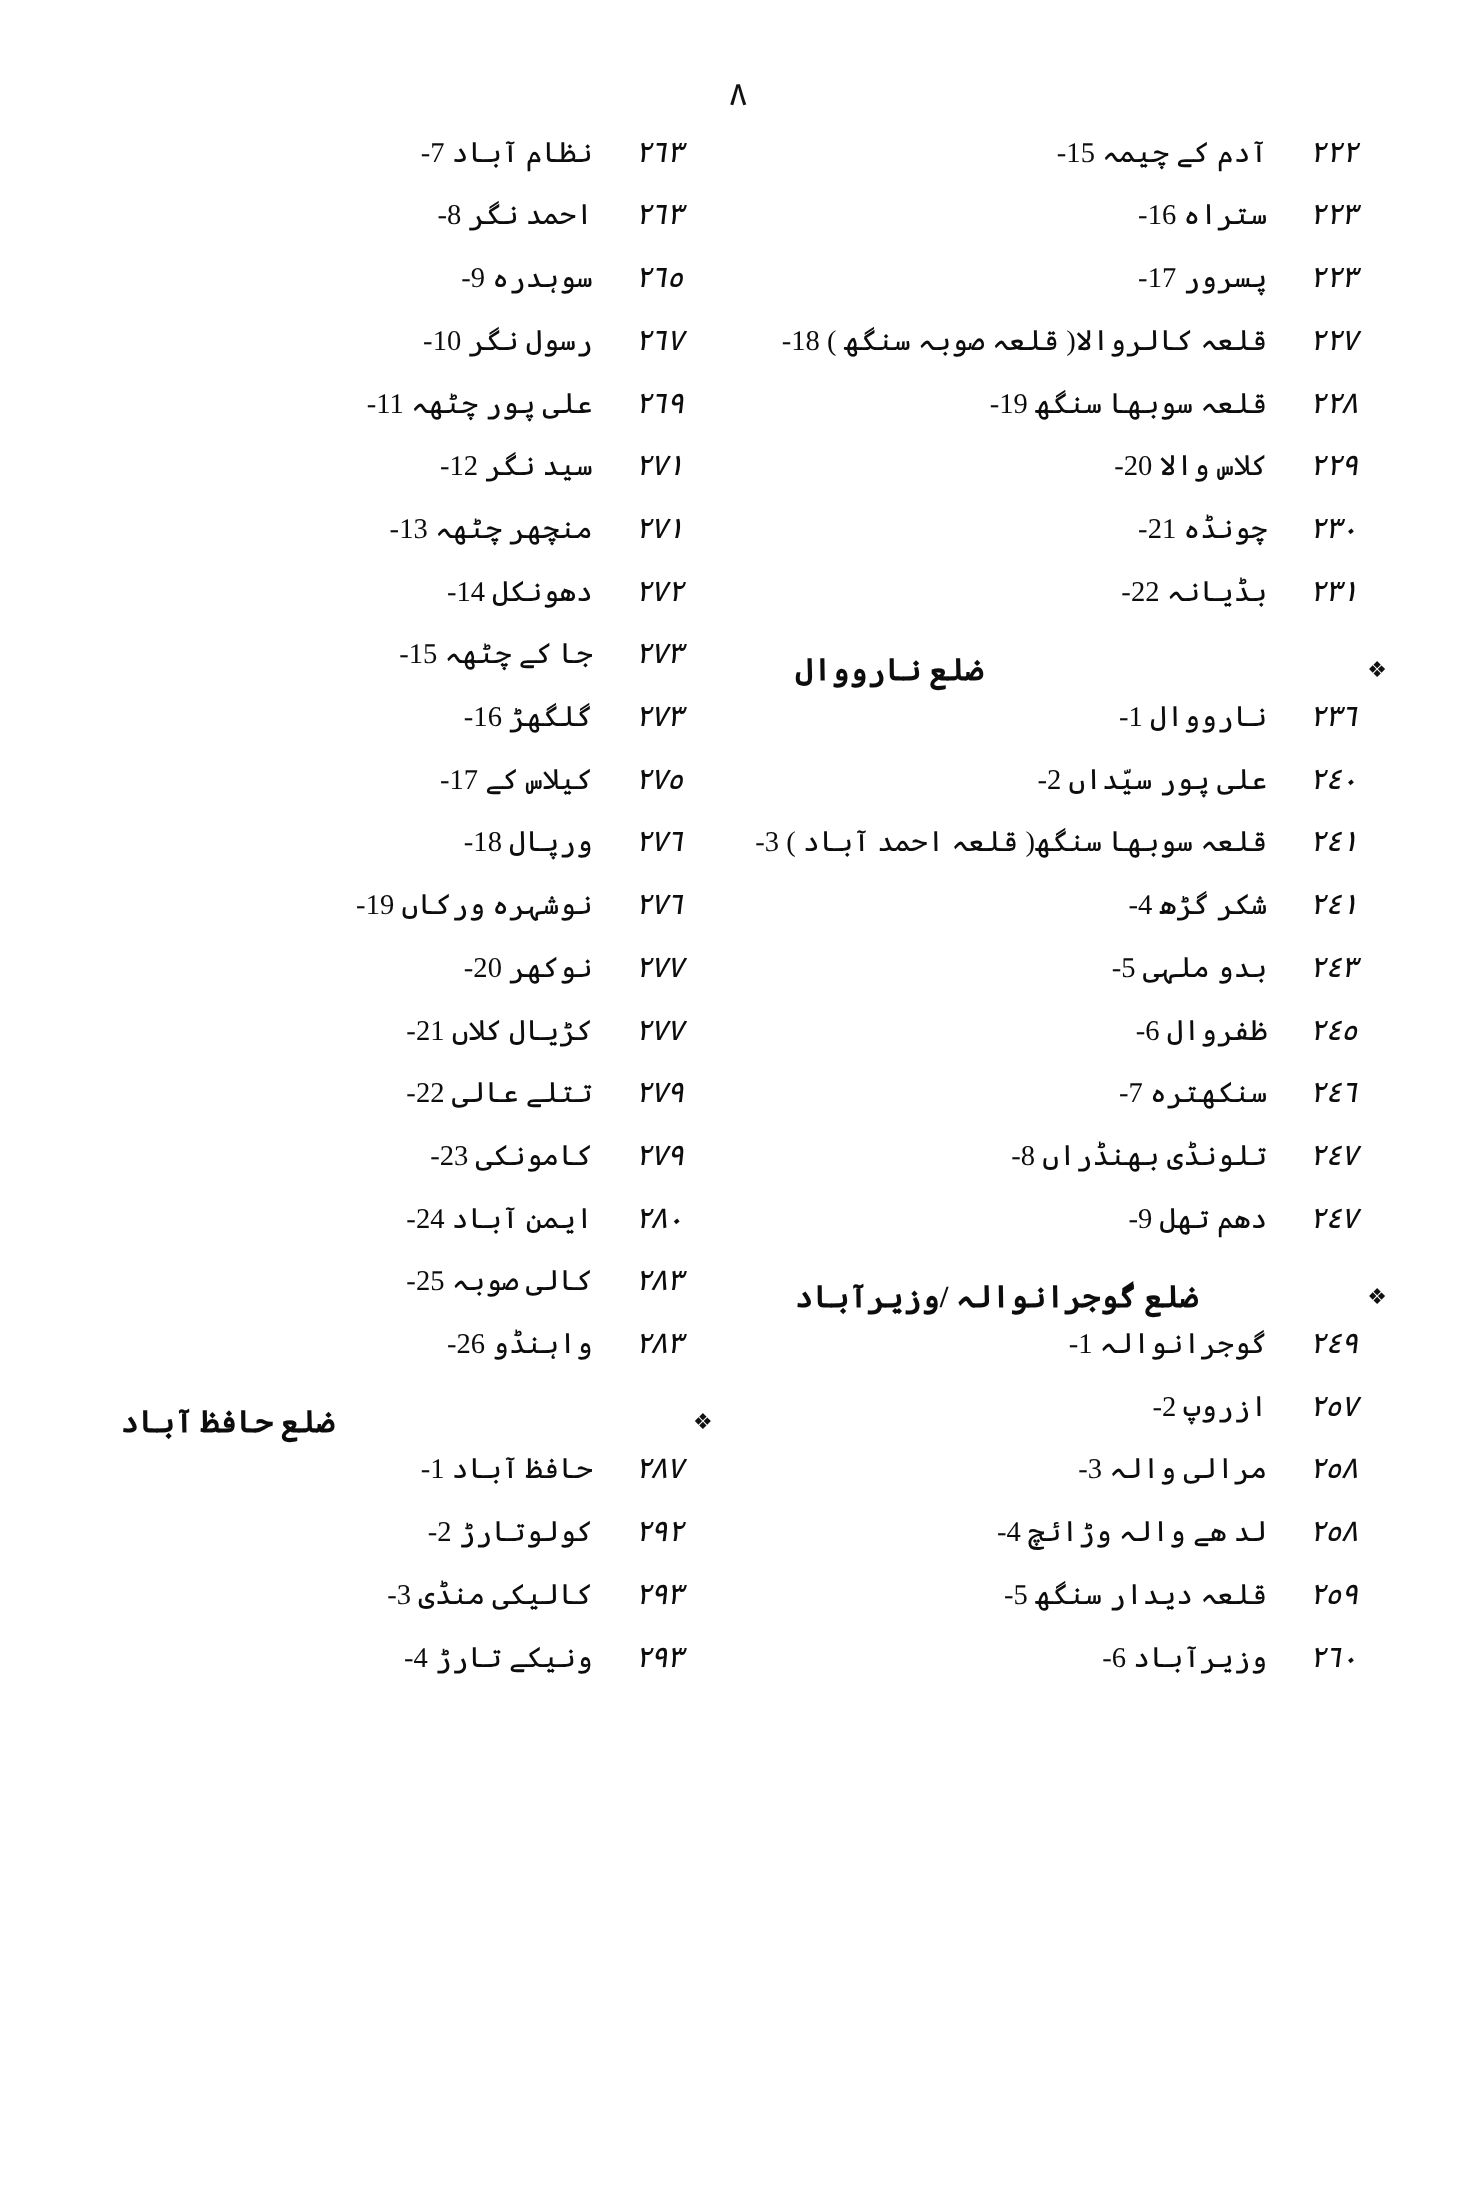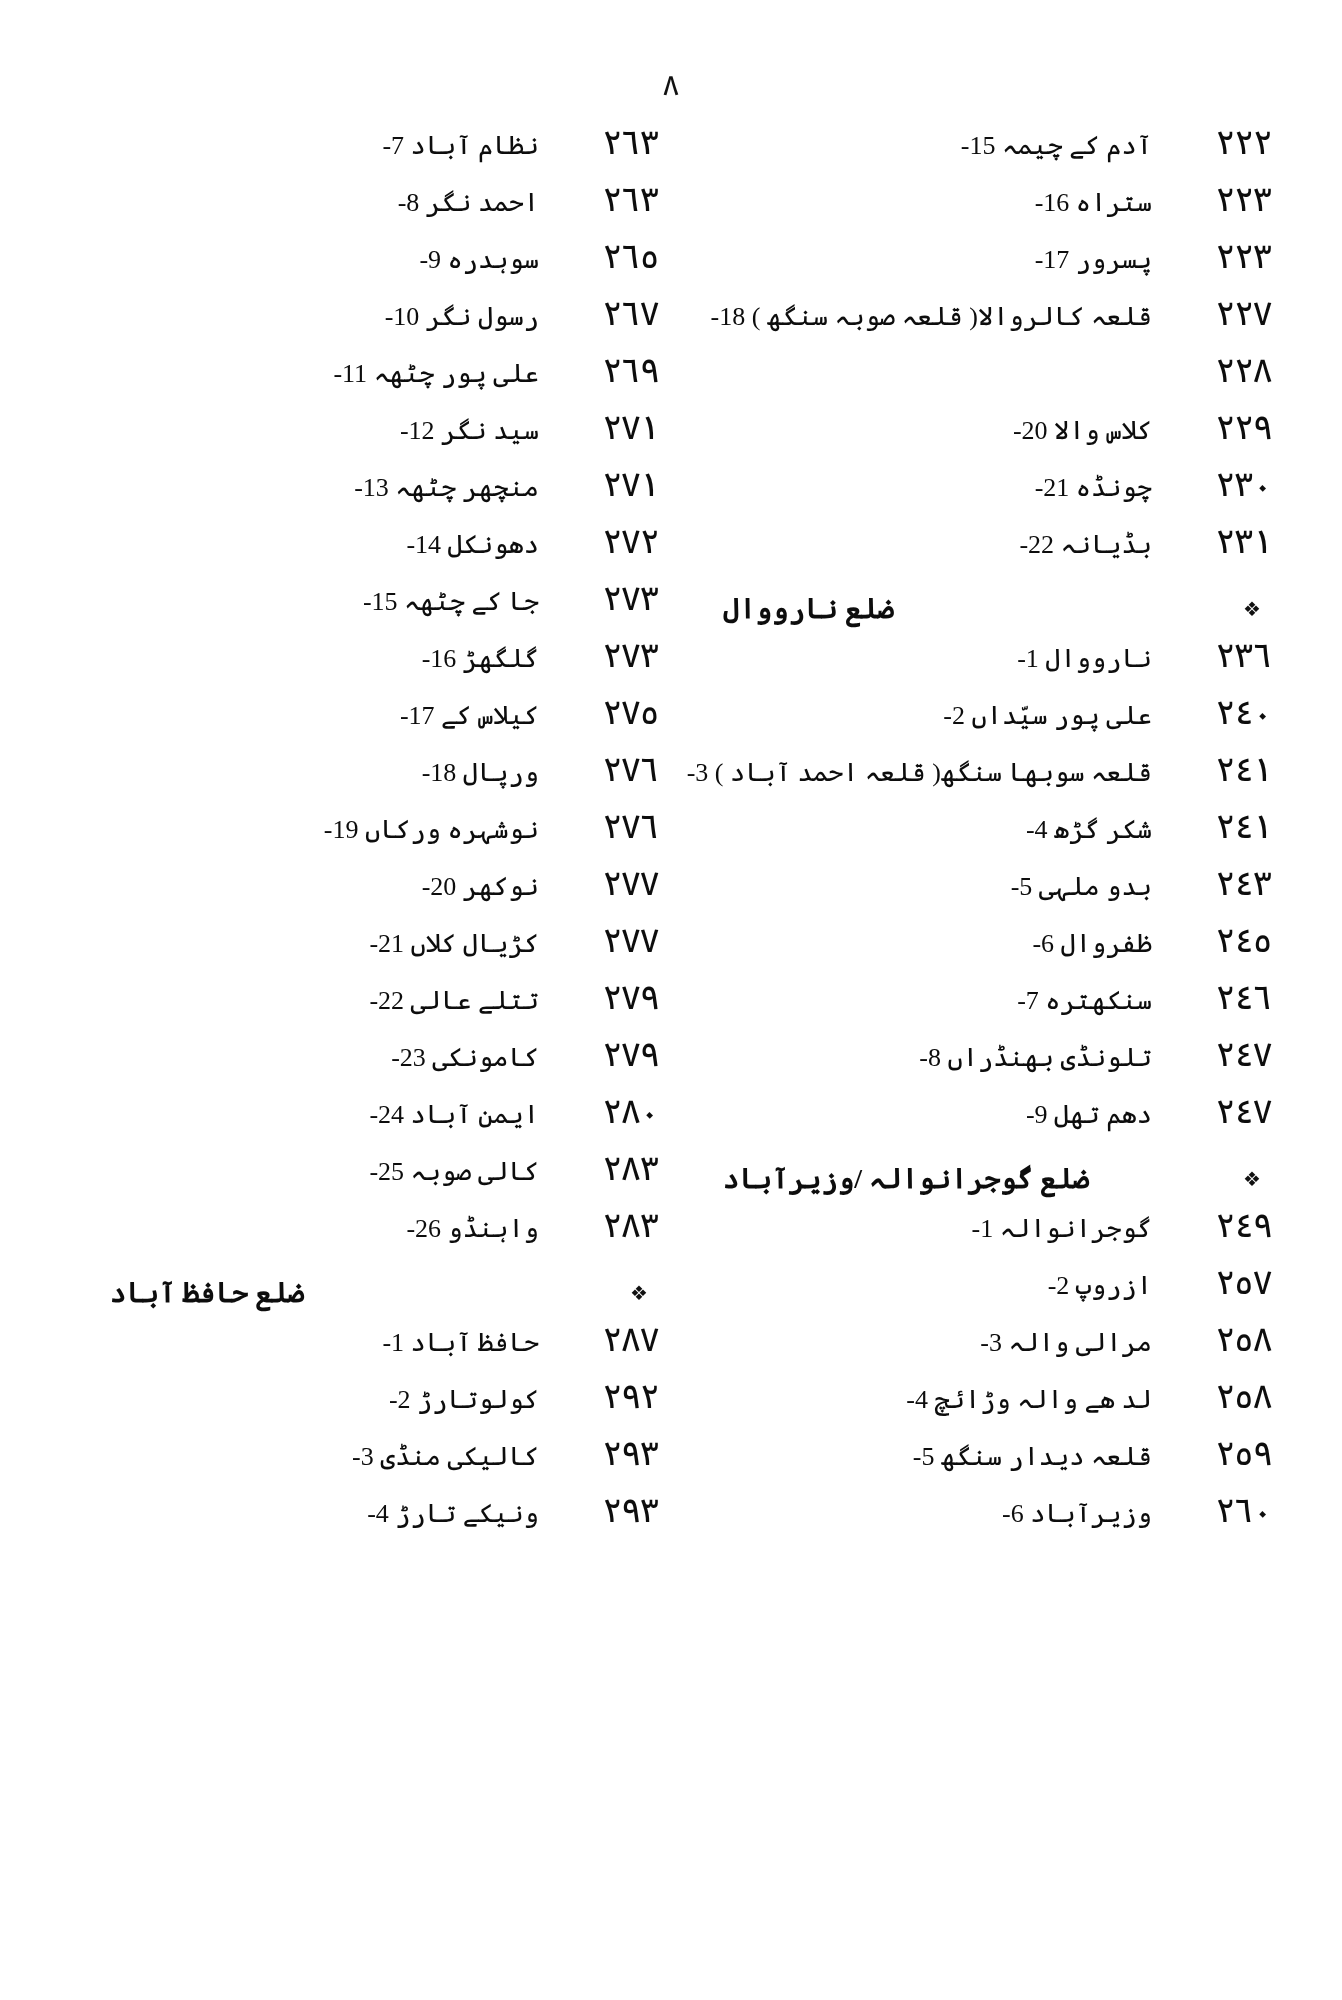--- a/index.html
+++ b/index.html
@@ -53,23 +53,25 @@
     text-align: right;
     font-size: 26px;
     line-height: 1.15;
     white-space: nowrap;
     padding-left: 14px;
     direction: rtl;
     font-family: "Liberation Serif", "DejaVu Serif", serif;
   }
   .entry .pageno {
     flex: 0 0 120px;
-    font-size: 32px;
+    text-align: center;
+    font-size: 25px;
     direction: rtl;
     letter-spacing: 1px;
+    font-style: italic;
   }
   
   .section {
     display: flex;
     flex-direction: row;
     align-items: center;
     height: 57px;
     direction: rtl;
   }
   .section .bullet {
@@ -108,20 +110,21 @@
         <div class="entry">
           <span class="pageno">٢٢٣</span>
           <span class="title">پسرور 17-</span>
         </div>
         <div class="entry">
           <span class="pageno">٢٢٧</span>
           <span class="title">قلعہ کالروالا( قلعہ صوبہ سنگھ ) 18-</span>
         </div>
         <div class="entry">
           <span class="pageno">٢٢٨</span>
+          <span class="title">قلعہ سوبھا سنگھ 19-</span>
         </div>
         <div class="entry">
           <span class="pageno">٢٢٩</span>
           <span class="title">کلاس والا 20-</span>
         </div>
         <div class="entry">
           <span class="pageno">٢٣٠</span>
           <span class="title">چونڈہ 21-</span>
         </div>
         <div class="entry">

